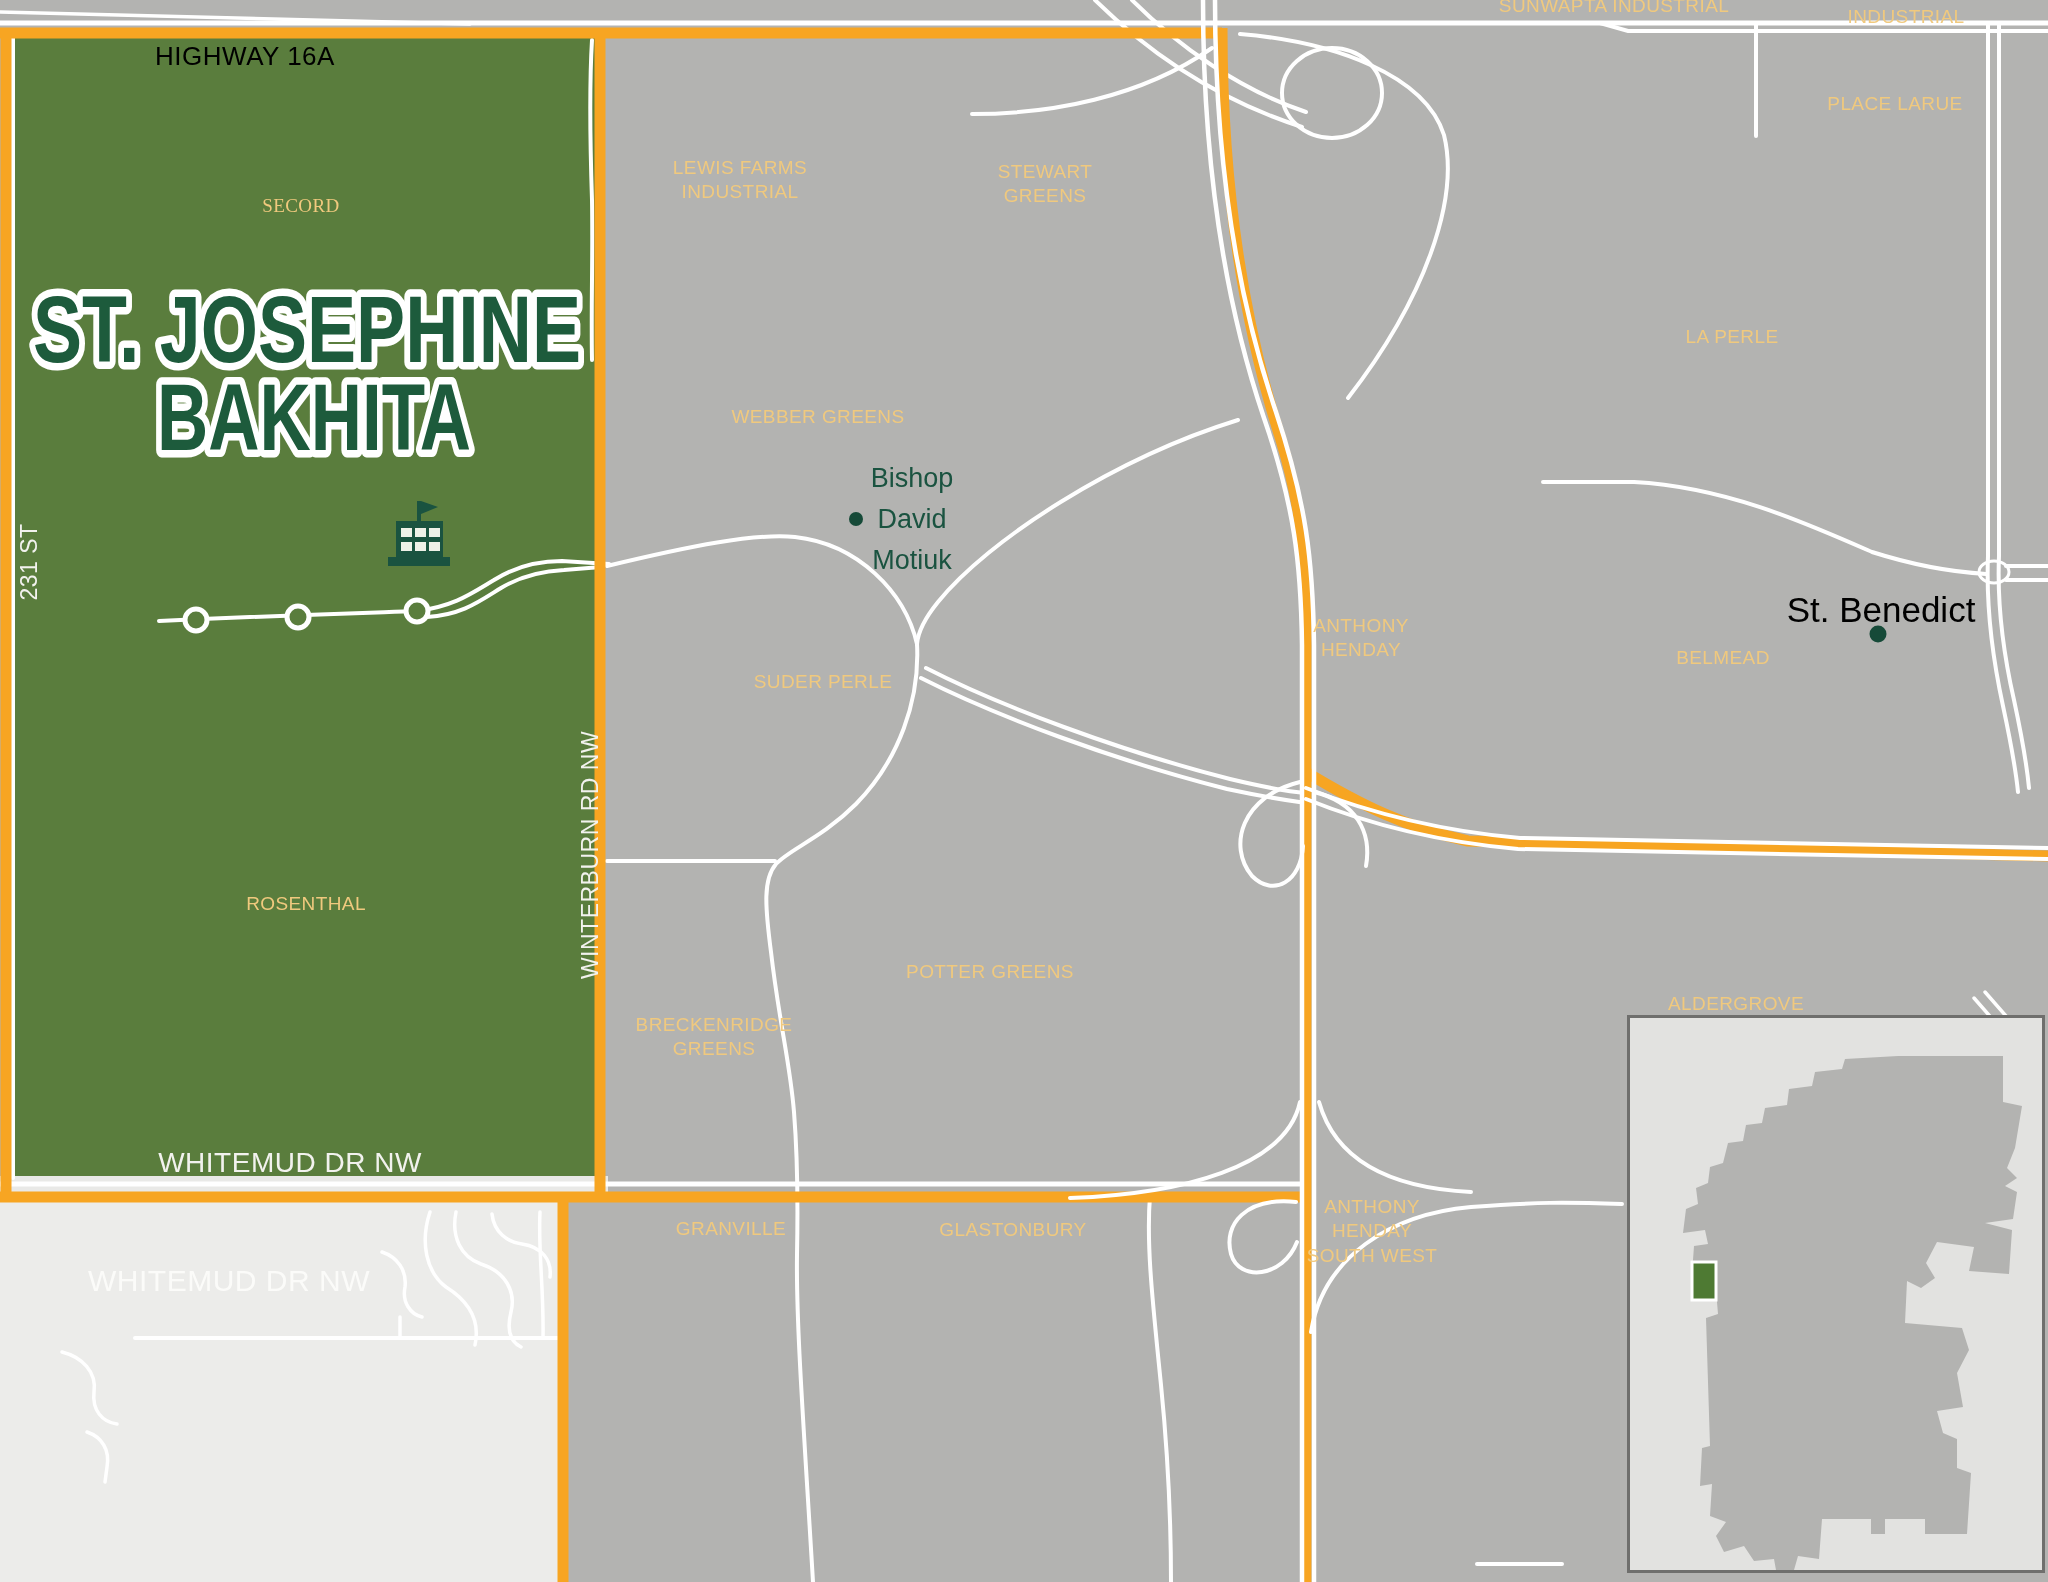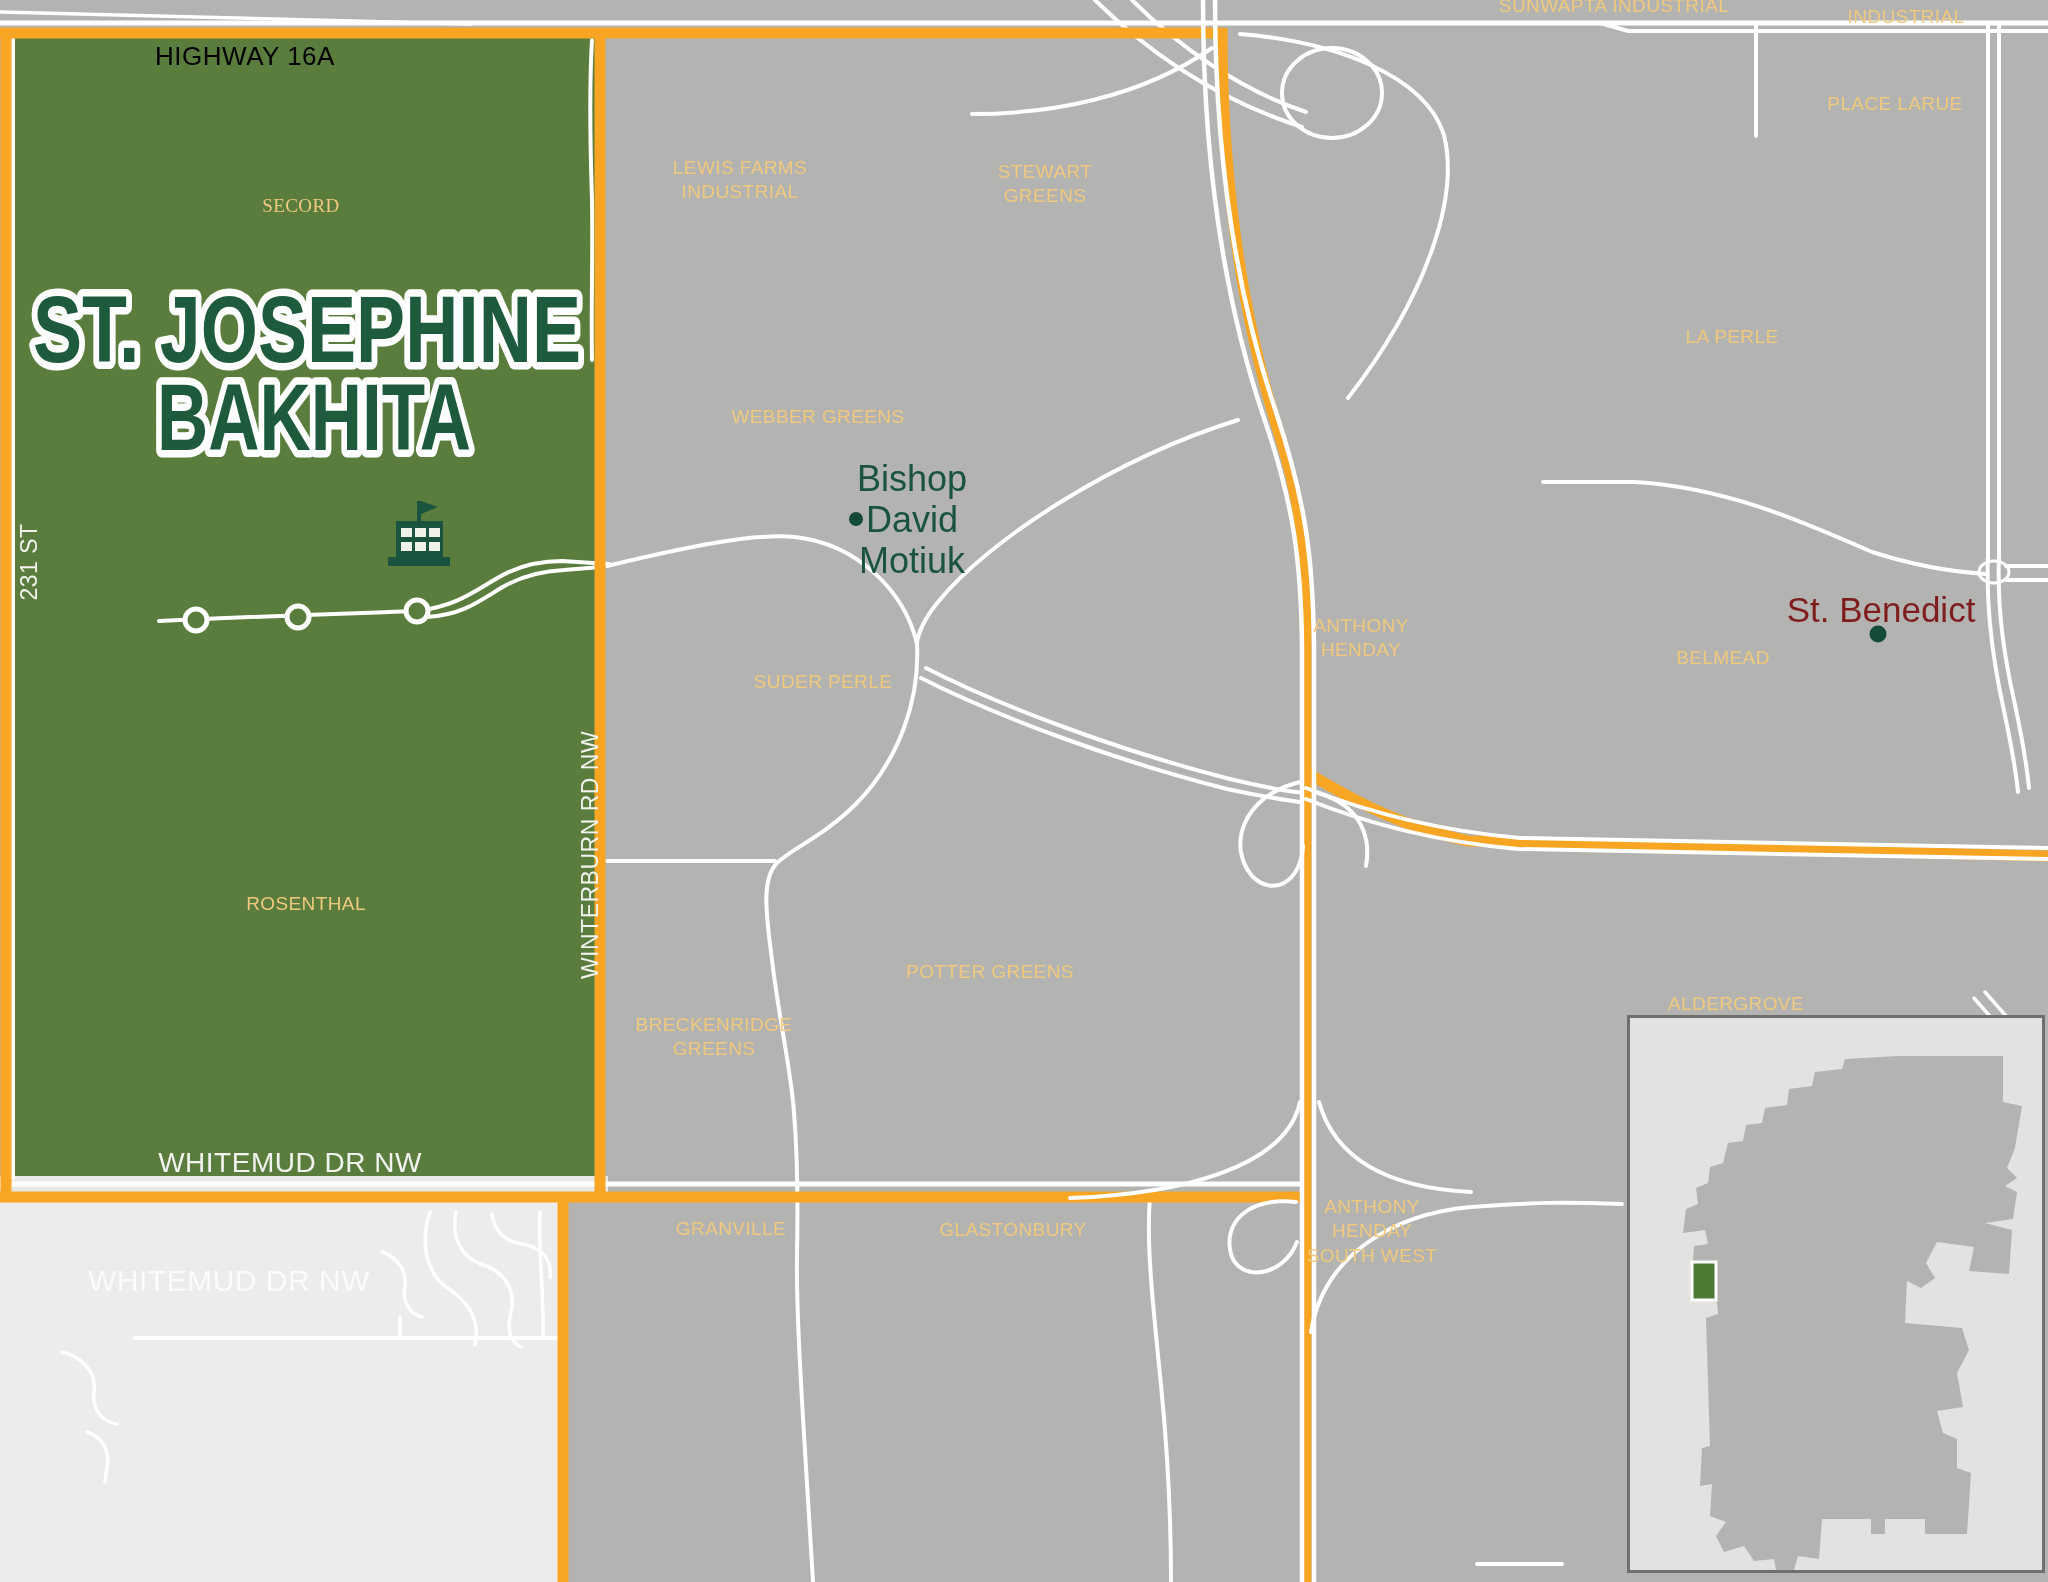--- a/index.html
+++ b/index.html
@@ -9,22 +9,22 @@
   .whitemud-band{position:absolute;left:0;top:1176px;width:608px;height:17px;background:#e9e9e7;}
   .outside-city{position:absolute;left:0;top:1193px;width:558px;height:389px;background:#ececea;}
   svg.overlay{position:absolute;left:0;top:0;}
   .lbl{position:absolute;transform:translate(-50%,-50%);white-space:pre-line;text-align:center;line-height:1.28;}
   .nb{color:#f0c97e;font-size:19px;letter-spacing:.4px;}
   .road-dark{color:#000000;font-size:26px;letter-spacing:.5px;}
   .road-white{color:#f2f2ee;font-size:28px;letter-spacing:.5px;}
   .road-white-lower{color:#fbfbf9;font-size:30px;letter-spacing:.5px;}
   .rot{transform:translate(-50%,-50%) rotate(-90deg);}
   .road-white-vert{color:#f2f2ee;font-size:23px;letter-spacing:.5px;white-space:nowrap;}
-  .school{color:#1a5340;font-size:36px;line-height:41px;text-align:center;}
-  .school-single{color:#7f1d1d;font-size:35px;white-space:nowrap;}
+  .school{color:#1a5340;font-size:27px;line-height:41px;text-align:center;}
+  .school-single{color:#000000;font-size:35px;white-space:nowrap;}
   .inset{position:absolute;left:1627px;top:1015px;width:418px;height:558px;
          background:#e2e2e0;border:3px solid #6f6f6d;box-sizing:border-box;}
 </style>
 </head>
 <body>
 
 <div class="map">
 
   <div class="region-green"></div>
   <div class="whitemud-band"></div>

